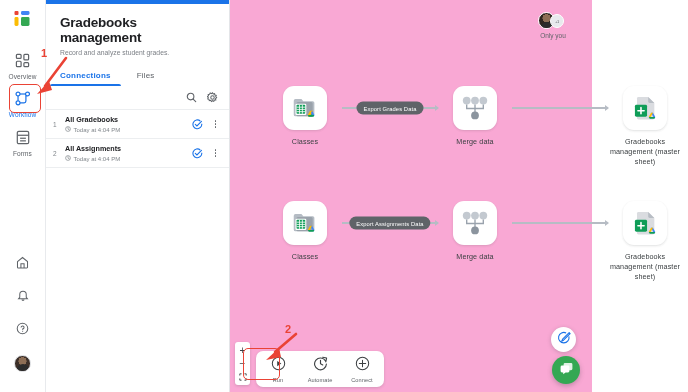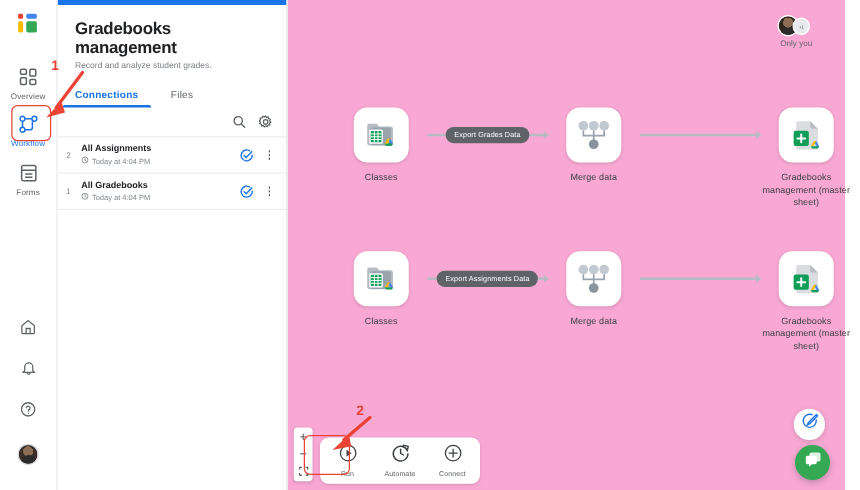--- a/index.html
+++ b/index.html
@@ -2,21 +2,21 @@
 <html><head>
 <meta charset="utf-8">
 <style>
   * { box-sizing: border-box; margin: 0; padding: 0; }
   html, body {
     width: 688px; height: 392px;
     overflow: hidden;
     font-family: "Liberation Sans", sans-serif;
     background: #ffffff;
   }
-  #app { position: relative; width: 676px; height: 392px; display: flex; }
+  #app { position: relative; width: 592px; height: 392px; display: flex; }
 
   
   .rail {
     width: 46px; height: 392px;
     background: #ffffff;
     border-right: 1px solid #e8eaed;
     display: flex; flex-direction: column; align-items: center;
     position: relative; z-index: 5;
     flex: 0 0 46px;
   }
@@ -300,20 +300,47 @@
       </span>
       <span class="pt">
         <svg width="11" height="11" viewBox="0 0 12 12" fill="none" stroke="#5f6368" stroke-width="1.1">
           <circle cx="6" cy="6" r="1.9"></circle>
           <path d="M6 .9 l.8 1.3 1.5-.4 .3 1.5 1.5 .4 -.6 1.4 1 1.2 -1.2 .9 .3 1.5 -1.5 .1 -.7 1.4 -1.4-.7 -1.2 .9 -.8-1.3 -1.5 .4 -.3-1.5 -1.4-.4 .6-1.4 -1-1.2 1.2-.9 -.3-1.5 1.5-.1 .7-1.4 1.4 .7Z"></path>
         </svg>
       </span>
     </div>
 
     <div class="conn-list">
+      <div class="conn-row">
+        <div class="conn-idx">1</div>
+        <div class="conn-mid">
+          <div class="conn-name">All Gradebooks</div>
+          <div class="conn-time">
+            <span>
+              <svg width="6" height="6" viewBox="0 0 8 8" fill="none" stroke="#80868b" stroke-width="0.9">
+                <circle cx="4" cy="4" r="3.2"></circle>
+                  <path d="M4 2.1 V4.2 L5.5 5" stroke-linecap="round"></path>
+              </svg>
+            </span>
+            <span>Today at 4:04 PM</span>
+          </div>
+        </div>
+        <span class="conn-chk">
+          <svg width="11" height="11" viewBox="0 0 12 12" fill="none" stroke="#1a73e8" stroke-width="1.2">
+            <path d="M10.6 5.2 a4.8 4.8 0 1 1-1.6-3"></path>
+            <path d="M3.6 5.8 L5.4 7.6 L10.3 2.6" stroke-linecap="round"></path>
+          </svg>
+        </span>
+        <span class="conn-kebab">
+            <i></i>
+            <i></i>
+            <i></i>
+          </span>
+      </div>
+
       <div class="conn-row">
         <div class="conn-idx">2</div>
         <div class="conn-mid">
           <div class="conn-name">All Assignments</div>
           <div class="conn-time">
             <span>
               <svg width="6" height="6" viewBox="0 0 8 8" fill="none" stroke="#80868b" stroke-width="0.9">
                 <circle cx="4" cy="4" r="3.2"></circle>
                   <path d="M4 2.1 V4.2 L5.5 5" stroke-linecap="round"></path>
               </svg>
@@ -326,47 +353,20 @@
             <path d="M10.6 5.2 a4.8 4.8 0 1 1-1.6-3"></path>
             <path d="M3.6 5.8 L5.4 7.6 L10.3 2.6" stroke-linecap="round"></path>
           </svg>
         </span>
         <span class="conn-kebab">
             <i></i>
             <i></i>
             <i></i>
           </span>
       </div>
-
-      <div class="conn-row">
-        <div class="conn-idx">1</div>
-        <div class="conn-mid">
-          <div class="conn-name">All Gradebooks</div>
-          <div class="conn-time">
-            <span>
-              <svg width="6" height="6" viewBox="0 0 8 8" fill="none" stroke="#80868b" stroke-width="0.9">
-                <circle cx="4" cy="4" r="3.2"></circle>
-                  <path d="M4 2.1 V4.2 L5.5 5" stroke-linecap="round"></path>
-              </svg>
-            </span>
-            <span>Today at 4:04 PM</span>
-          </div>
-        </div>
-        <span class="conn-chk">
-          <svg width="11" height="11" viewBox="0 0 12 12" fill="none" stroke="#1a73e8" stroke-width="1.2">
-            <path d="M10.6 5.2 a4.8 4.8 0 1 1-1.6-3"></path>
-            <path d="M3.6 5.8 L5.4 7.6 L10.3 2.6" stroke-linecap="round"></path>
-          </svg>
-        </span>
-        <span class="conn-kebab">
-            <i></i>
-            <i></i>
-            <i></i>
-          </span>
-      </div>
     </div>
   </div>
 
   <div class="canvas">
 
     <div class="presence">
       <div class="presence-avatars">
         <div class="pa-main"></div>
         <div class="pa-badge">+1</div>
       </div>

